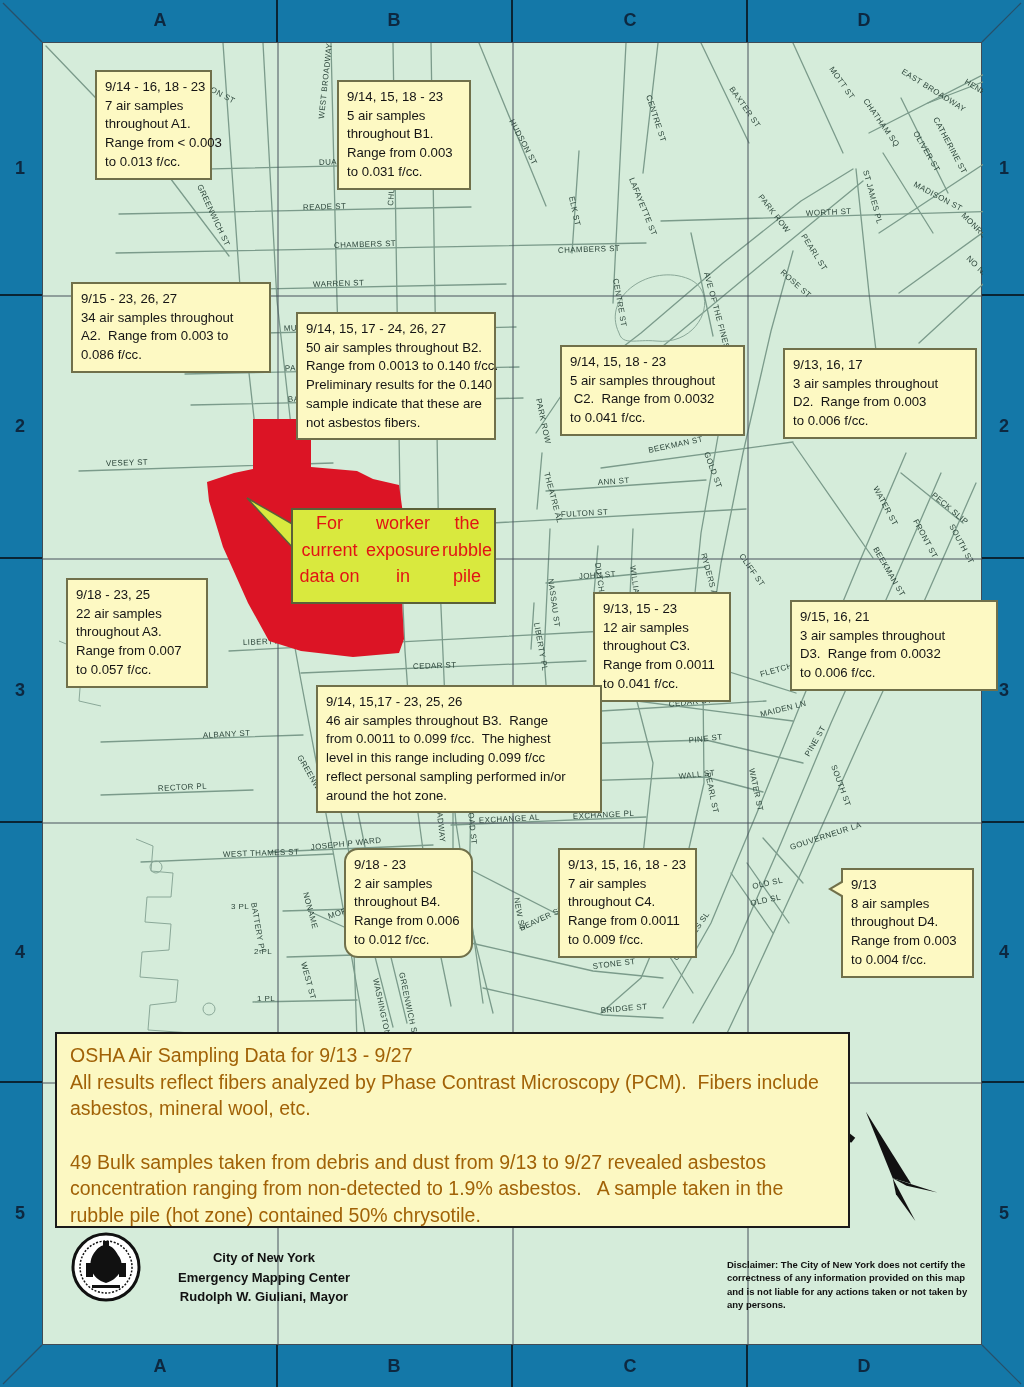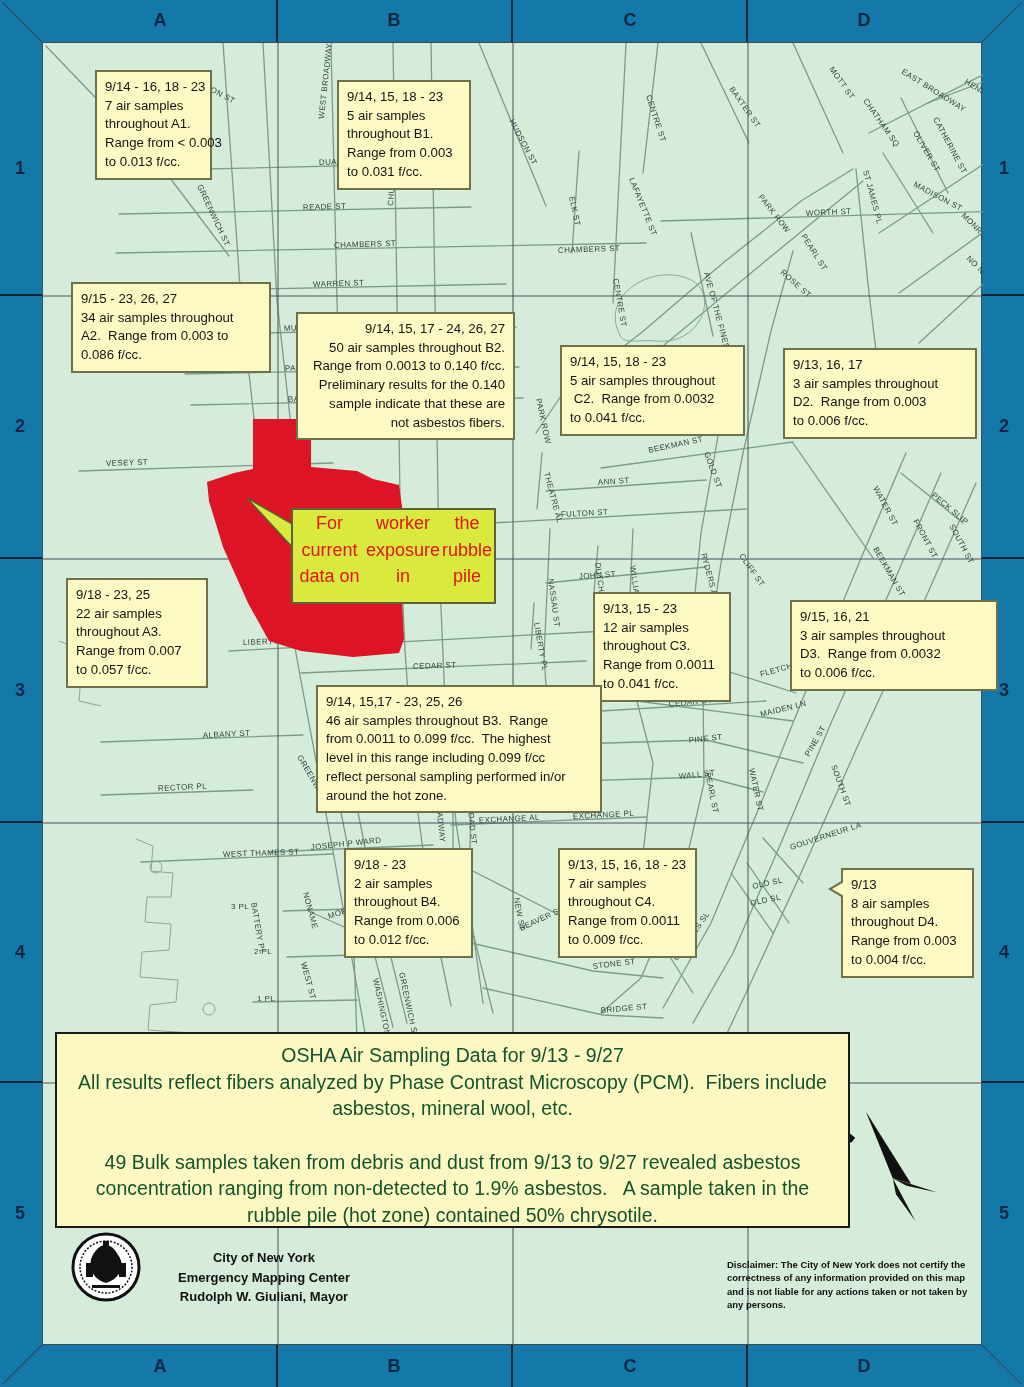--- a/index.html
+++ b/index.html
@@ -28,21 +28,21 @@
     border-right:15px solid var(--boxborder);}
   .pointer-left::after{content:"";position:absolute;left:-11px;top:12px;width:0;height:0;
     border-top:7px solid transparent;border-bottom:7px solid transparent;
     border-right:12px solid var(--boxbg);}
   #callout{position:absolute;left:291px;top:508px;width:205px;height:96px;
     background:var(--calloutbg);border:2px solid #5b6038;color:var(--callouttext);
     font-size:18px;line-height:1.48;text-align:center;display:flex;flex-direction:row;
     justify-content:center;box-sizing:border-box;}
   #summary-box{position:absolute;left:55px;top:1032px;width:795px;height:196px;
     background:var(--summarybg);border:2px solid #1a1a1a;padding:8px 13px;
-    font-size:19.5px;line-height:1.36;color:#14532d;box-sizing:border-box;text-align:center;}
+    font-size:19.5px;line-height:1.36;color:#a16207;box-sizing:border-box;}
   #summary-box div{white-space:pre-wrap;}
   .summary-spacer{height:27px;}
   #logo-text{position:absolute;left:148px;top:1248px;width:232px;text-align:center;
     font-weight:bold;font-size:13px;line-height:1.5;color:#111;}
   #disclaimer{position:absolute;left:727px;top:1258px;width:252px;font-weight:bold;
     font-size:9.5px;line-height:1.4;color:#111;}
 </style>
 </head>
 <body>
 
@@ -314,21 +314,21 @@
         <div class="box-line">throughout B1.</div>
         <div class="box-line">Range from 0.003</div>
         <div class="box-line">to 0.031 f/cc.</div>
       </div>
       <div class="sample-box" style="left: 71px; top: 282px; width: 200px;">
         <div class="box-line">9/15 - 23, 26, 27</div>
         <div class="box-line">34 air samples throughout</div>
         <div class="box-line">A2.  Range from 0.003 to</div>
         <div class="box-line">0.086 f/cc.</div>
       </div>
-      <div class="sample-box" style="left: 296px; top: 312px; width: 219px; text-align: right;">
+      <div class="sample-box" style="left: 296px; top: 312px; width: 200px;">
         <div class="box-line">9/14, 15, 17 - 24, 26, 27</div>
         <div class="box-line">50 air samples throughout B2.</div>
         <div class="box-line">Range from 0.0013 to 0.140 f/cc.</div>
         <div class="box-line">Preliminary results for the 0.140</div>
         <div class="box-line">sample indicate that these are</div>
         <div class="box-line">not asbestos fibers.</div>
       </div>
       <div class="sample-box" style="left: 560px; top: 345px; width: 185px;">
         <div class="box-line">9/14, 15, 18 - 23</div>
         <div class="box-line">5 air samples throughout</div>
@@ -362,21 +362,21 @@
         <div class="box-line">to 0.006 f/cc.</div>
       </div>
       <div class="sample-box" style="left: 316px; top: 685px; width: 286px;">
         <div class="box-line">9/14, 15,17 - 23, 25, 26</div>
         <div class="box-line">46 air samples throughout B3.  Range</div>
         <div class="box-line">from 0.0011 to 0.099 f/cc.  The highest</div>
         <div class="box-line">level in this range including 0.099 f/cc</div>
         <div class="box-line">reflect personal sampling performed in/or</div>
         <div class="box-line">around the hot zone.</div>
       </div>
-      <div class="sample-box" style="left: 344px; top: 848px; width: 129px;">
+      <div class="sample-box" style="left: 344px; top: 848px; width: 129px; border-radius: 14px;">
         <div class="box-line">9/18 - 23</div>
         <div class="box-line">2 air samples</div>
         <div class="box-line">throughout B4.</div>
         <div class="box-line">Range from 0.006</div>
         <div class="box-line">to 0.012 f/cc.</div>
       </div>
       <div class="sample-box" style="left: 558px; top: 848px; width: 139px;">
         <div class="box-line">9/13, 15, 16, 18 - 23</div>
         <div class="box-line">7 air samples</div>
         <div class="box-line">throughout C4.</div>

